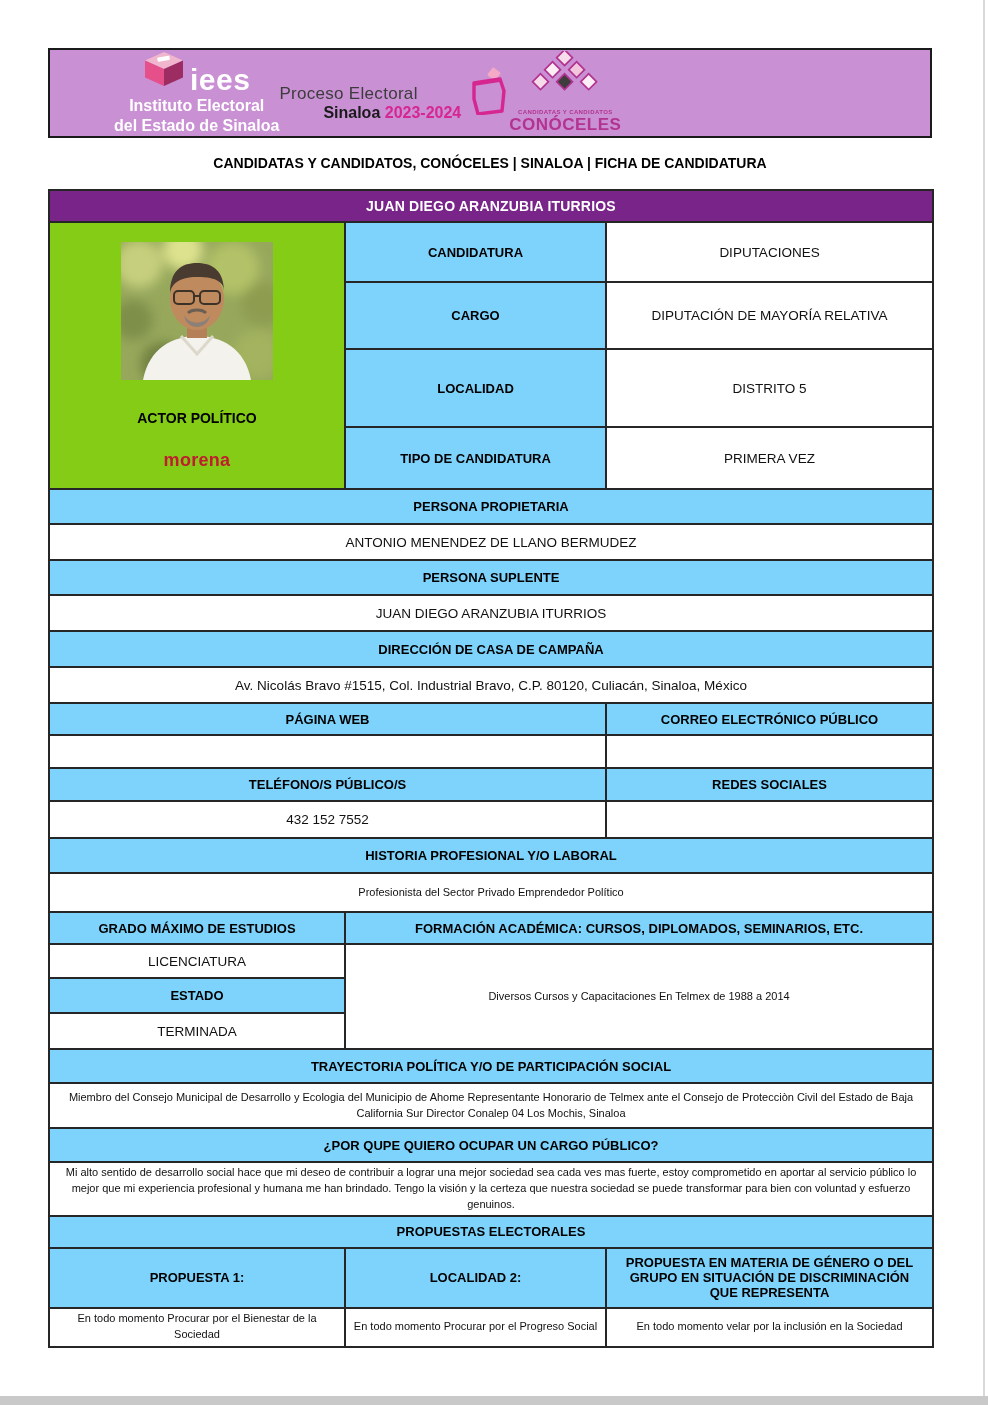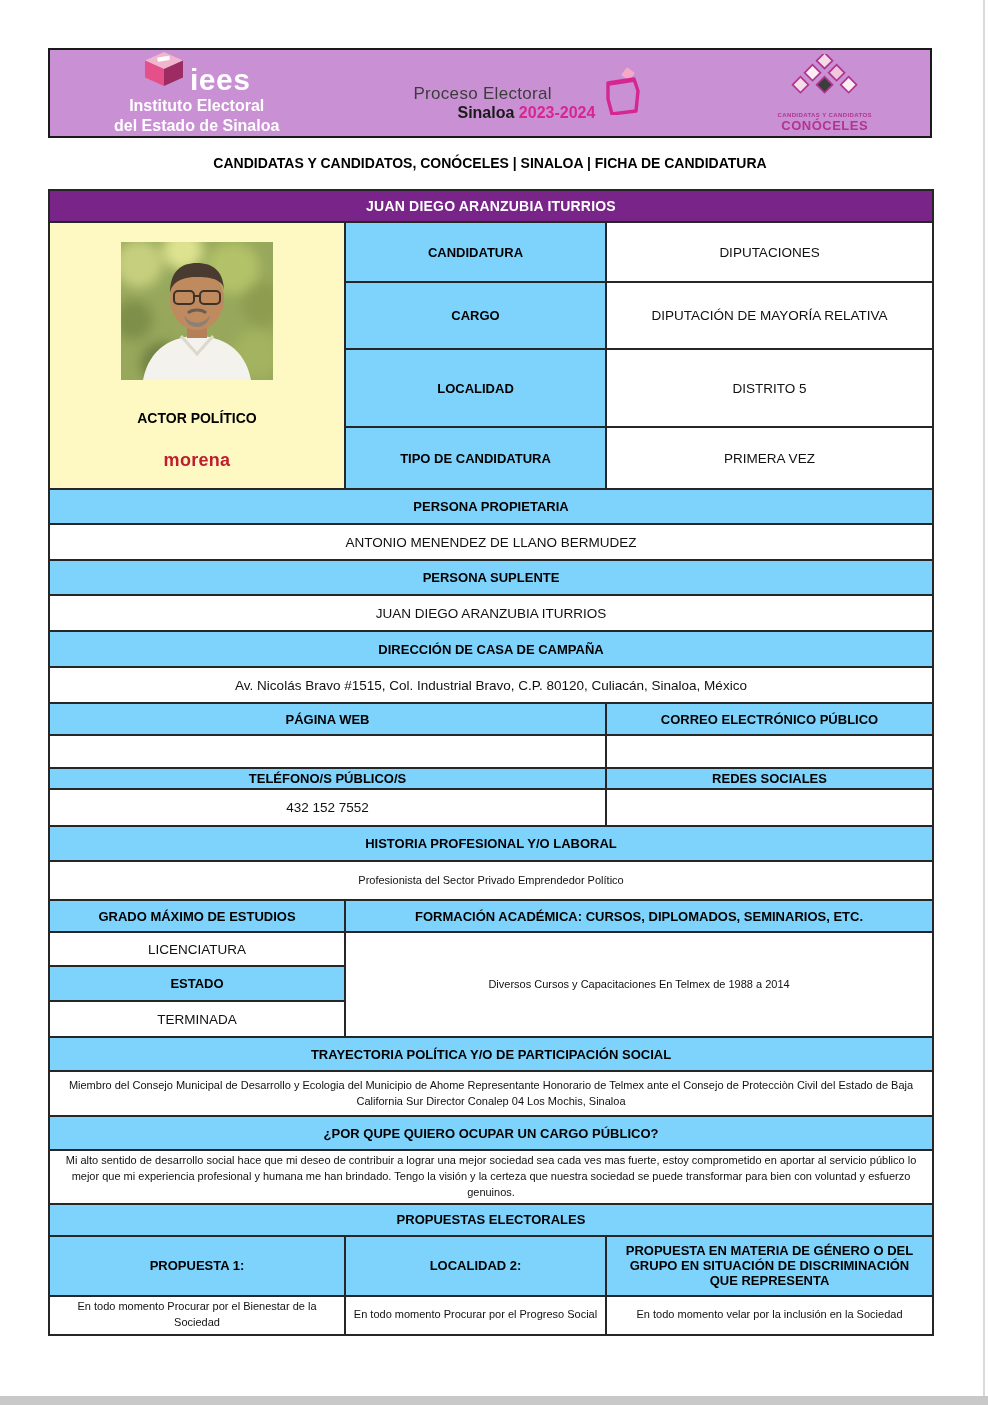--- a/index.html
+++ b/index.html
@@ -5,46 +5,46 @@
   * { margin:0; padding:0; box-sizing:border-box; }
   html,body { background:#ffffff; }
   body { width:988px; height:1405px; position:relative; font-family:"Liberation Sans", sans-serif; color:#111; }
   .doc { position:absolute; inset:0; background:#fff; overflow:hidden; }
   .page-edge-right { position:absolute; left:983px; top:0; width:2px; height:1396px; background:#d9d9d9; }
   .page-edge-bottom { position:absolute; left:0; top:1396px; width:988px; height:9px; background:#c9c9c9; }
   .content { position:absolute; left:48px; top:48px; width:884px; }
 
   
   .banner { height:90px; background:#ca90d4; border:2px solid #1a1a1a;
-            display:flex; align-items:center; justify-content:space-between;
+            display:flex; align-items:center; 
             padding:0 28px 0 64px; }
   .iees { display:flex; flex-direction:column; align-items:center; }
   .iees-top { display:flex; align-items:flex-end; gap:5px; }
   .iees-word { color:#fff; font-size:30px; font-weight:bold; line-height:0.8; letter-spacing:0.5px; }
   .iees-sub { color:#fff; font-size:16px; font-weight:bold; text-align:center; line-height:1.25; margin-top:4px; }
   .proceso { display:flex; align-items:center; gap:6px; }
   .proceso-l1 { font-size:17px; color:#3c3c3c; letter-spacing:0.3px;margin-top:20px; }
   .proceso-l2 { font-size:16px; font-weight:bold; }
   .proceso-l2 .sin { color:#1a1a1a;margin-left:44px; }
   .proceso-l2 .yrs { color:#d6268f; }
   .conoceles { display:flex; flex-direction:column; align-items:center; margin-right:30px; }
   .cono-small { font-size:6px; font-weight:bold; color:#b23390; letter-spacing:0.4px; margin-top:2px; }
-  .cono-big { font-size:13px; font-weight:bold; color:#b23390; letter-spacing:0.5px; }
+  .cono-big { font-size:17px; font-weight:bold; color:#b23390; letter-spacing:0.5px; }
 
   
   .page-title { margin-top:17px; text-align:center; font-size:14px; font-weight:bold; color:#000; }
 
   
   table.ficha { width:884px; border-collapse:collapse; table-layout:fixed; margin-top:18px; }
   table.ficha td { border:2px solid #262626; text-align:center; vertical-align:middle; padding:2px 6px; }
   .namebar { background:#782488; color:#fff; font-weight:bold; font-size:14px; letter-spacing:0.2px; }
   td.hd { background:#7dd3fc; font-weight:bold; font-size:13px; color:#000; }
   td.val { background:#fff; font-size:13.5px; color:#111; }
   td.small { font-size:11px; line-height:1.45; }
-  .photo-cell { background:#fef9c3; }
+  .photo-cell { background:#84cc16; }
   .photo-wrap { display:flex; flex-direction:column; align-items:center; }
   .photo { width:152px; height:138px; margin-top:2px; }
   .actor { font-weight:bold; font-size:14px; margin-top:30px; color:#000; }
   .party { font-weight:bold; font-size:18px; margin-top:24px; color:#bf1e2e; letter-spacing:0.3px; }
 </style>
 </head>
 <body>
 
 <div class="doc">
   <div class="content">
@@ -192,21 +192,21 @@
 
       <tr style="height:32px">
         <td colspan="2" class="hd">PÁGINA WEB</td>
         <td class="hd">CORREO ELECTRÓNICO PÚBLICO</td>
       </tr>
       <tr style="height:33px">
         <td colspan="2" class="val"></td>
         <td class="val"></td>
       </tr>
 
-      <tr style="height:21px">
+      <tr style="height:33px">
         <td colspan="2" class="hd">TELÉFONO/S PÚBLICO/S</td>
         <td class="hd">REDES SOCIALES</td>
       </tr>
       <tr style="height:37px">
         <td colspan="2" class="val">432 152 7552</td>
         <td class="val"></td>
       </tr>
 
       <tr>
             <td colspan="3" class="hd" style="height:35px">HISTORIA PROFESIONAL Y/O LABORAL</td>

